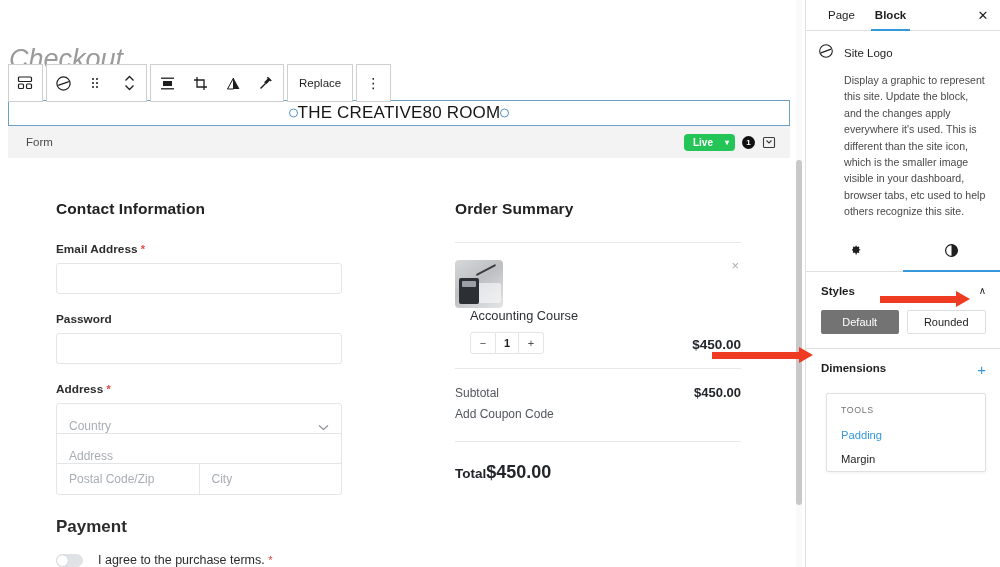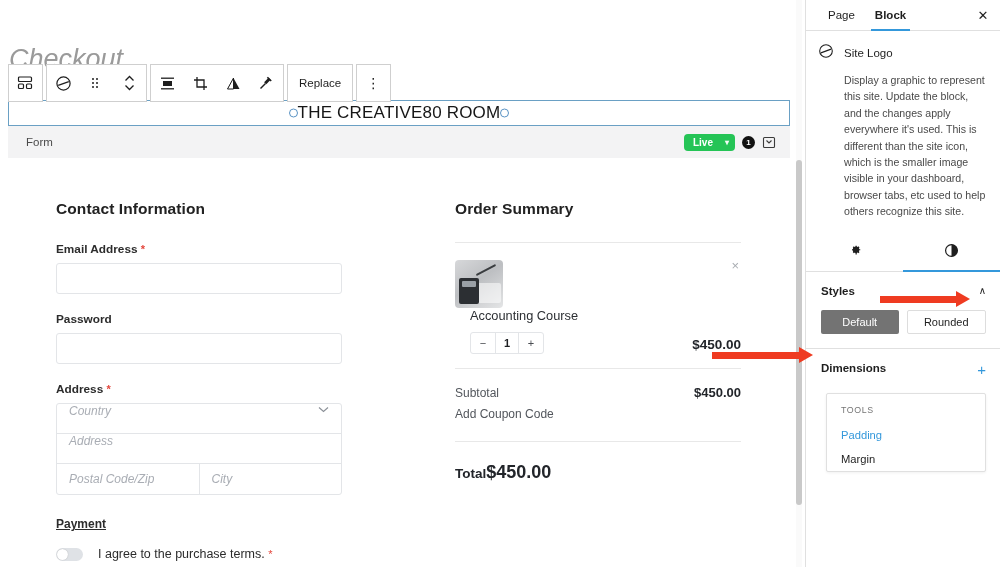--- a/index.html
+++ b/index.html
@@ -122,36 +122,36 @@
   .txt-input {
     width: 286px; height: 31px;
     border: 1px solid #e3e5e8; border-radius: 3px;
     background: #fff; margin-bottom: 18px;
   }
   .addr-group {
     width: 286px; border: 1px solid #e3e5e8; border-radius: 3px;
     overflow: hidden; margin-bottom: 22px;
   }
   .addr-row {
-    height: 30px; display: flex; align-items: flex-start;
+    height: 30px; display: flex; align-items: flex-end;
     border-bottom: 1px solid #e3e5e8;
-    padding: 0 12px; font-size: 12px; color: #a9adb4; font-style: italic;
+    padding: 0 12px; font-size: 12px; color: #a9adb4;
   }
   .addr-row:last-child { border-bottom: none; }
   .addr-row.split { padding: 0; }
   .addr-cell {
     flex: 1; height: 100%; display: flex; align-items: center;
     padding: 0 12px; font-size: 12px; color: #a9adb4;
   }
   .addr-cell + .addr-cell { border-left: 1px solid #e3e5e8; }
   .chev-dn {
     margin-left: auto; color: #8d9299; font-size: 11px; line-height: 1;
   }
   .pay-label {
-    font-size: 12px; font-weight: 700; color: #2c2c2c; margin-bottom: 16px; text-decoration: underline;
+    font-size: 17px; font-weight: 700; color: #2c2c2c; margin-bottom: 16px;
   }
   .toggle-row { display: flex; align-items: center; gap: 15px; }
   .toggle {
     width: 27px; height: 13px; border-radius: 7px;
     background: #dfe2e6; position: relative; cursor: pointer; flex: none;
   }
   .toggle i {
     position: absolute; left: 1px; top: 1px;
     width: 11px; height: 11px; border-radius: 50%; background: #fff;
     box-shadow: 0 0 1px rgba(0,0,0,.3);

